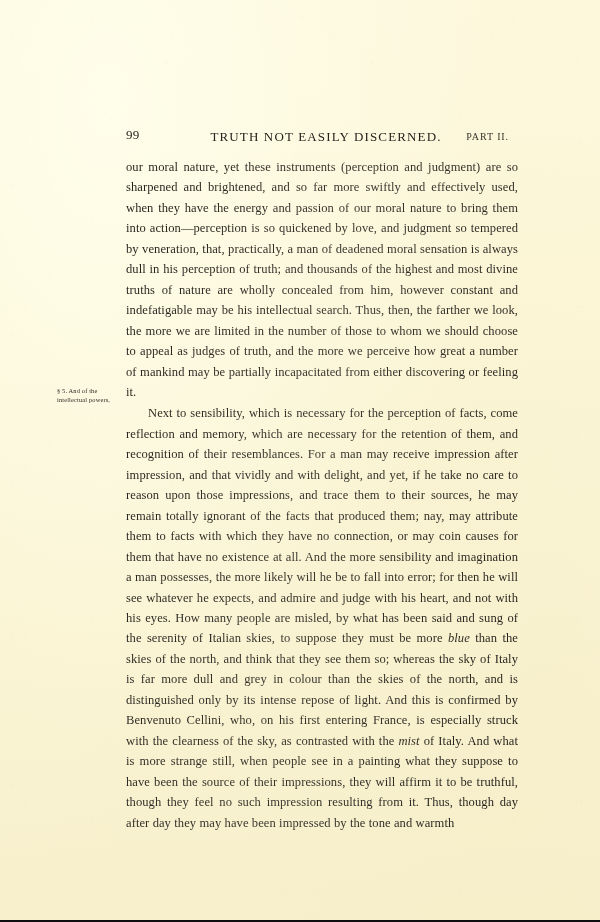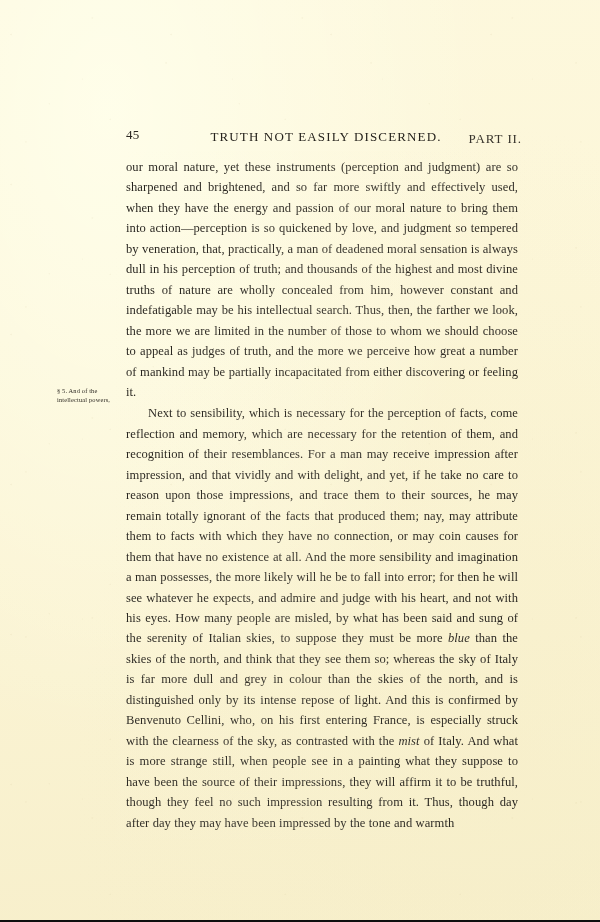--- a/index.html
+++ b/index.html
@@ -69,23 +69,23 @@
     right: 0;
     top: 2px;
     text-align: center;
     font-size: 13px;
     letter-spacing: 1.15px;
     color: #26231d;
     text-transform: uppercase;
   }
   .rh-part {
     position: absolute;
-    right: 4px;
+    right: 17px;
     top: 4px;
-    font-size: 13px;
+    font-size: 10px;
     letter-spacing: 0.9px;
     color: #37332b;
     text-transform: uppercase;
   }
 
   
   #side-note {
     position: absolute;
     left: 57px;
     top: 387px;
@@ -133,21 +133,21 @@
   }
 </style>
 </head>
 <body>
 
 <div id="page-scan">
 
   <div id="paper-grain"></div>
 
   <div id="running-head">
-    <span class="rh-folio">45</span>
+    <span class="rh-folio">99</span>
     <span class="rh-title">TRUTH NOT EASILY DISCERNED.</span>
     <span class="rh-part">PART II.</span>
   </div>
 
   <div id="side-note">§ 5. And of the intellectual powers,</div>
 
   <div id="text-block">
       <p class="para">our moral nature, yet these instruments (perception and judgment) are so sharpened and brightened, and so far more swiftly and effectively used, when they have the energy and passion of our moral nature to bring them into action—perception is so quickened by love, and judgment so tempered by veneration, that, practically, a man of deadened moral sensation is always dull in his perception of truth; and thousands of the highest and most divine truths of nature are wholly concealed from him, however constant and indefatigable may be his intellectual search.  Thus, then, the farther we look, the more we are limited in the number of those to whom we should choose to appeal as judges of truth, and the more we perceive how great a number of mankind may be partially incapacitated from either discovering or feeling it.</p>
       <p class="para indent">Next to sensibility, which is necessary for the perception of facts, come reflection and memory, which are necessary for the retention of them, and recognition of their resemblances.  For a man may receive impression after impression, and that vividly and with delight, and yet, if he take no care to reason upon those impressions, and trace them to their sources, he may remain totally ignorant of the facts that produced them; nay, may attribute them to facts with which they have no connection, or may coin causes for them that have no existence at all.  And the more sensibility and imagination a man possesses, the more likely will he be to fall into error; for then he will see whatever he expects, and admire and judge with his heart, and not with his eyes.  How many people are misled, by what has been said and sung of the serenity of Italian skies, to suppose they must be more <i>blue</i> than the skies of the north, and think that they see them so; whereas the sky of Italy is far more dull and grey in colour than the skies of the north, and is distinguished only by its intense repose of light.  And this is confirmed by Benvenuto Cellini, who, on his first entering France, is especially struck with the clearness of the sky, as contrasted with the <i>mist</i> of Italy.  And what is more strange still, when people see in a painting what they suppose to have been the source of their impressions, they will affirm it to be truthful, though they feel no such impression resulting from it.  Thus, though day after day they may have been impressed by the tone and warmth</p>
     </div>

